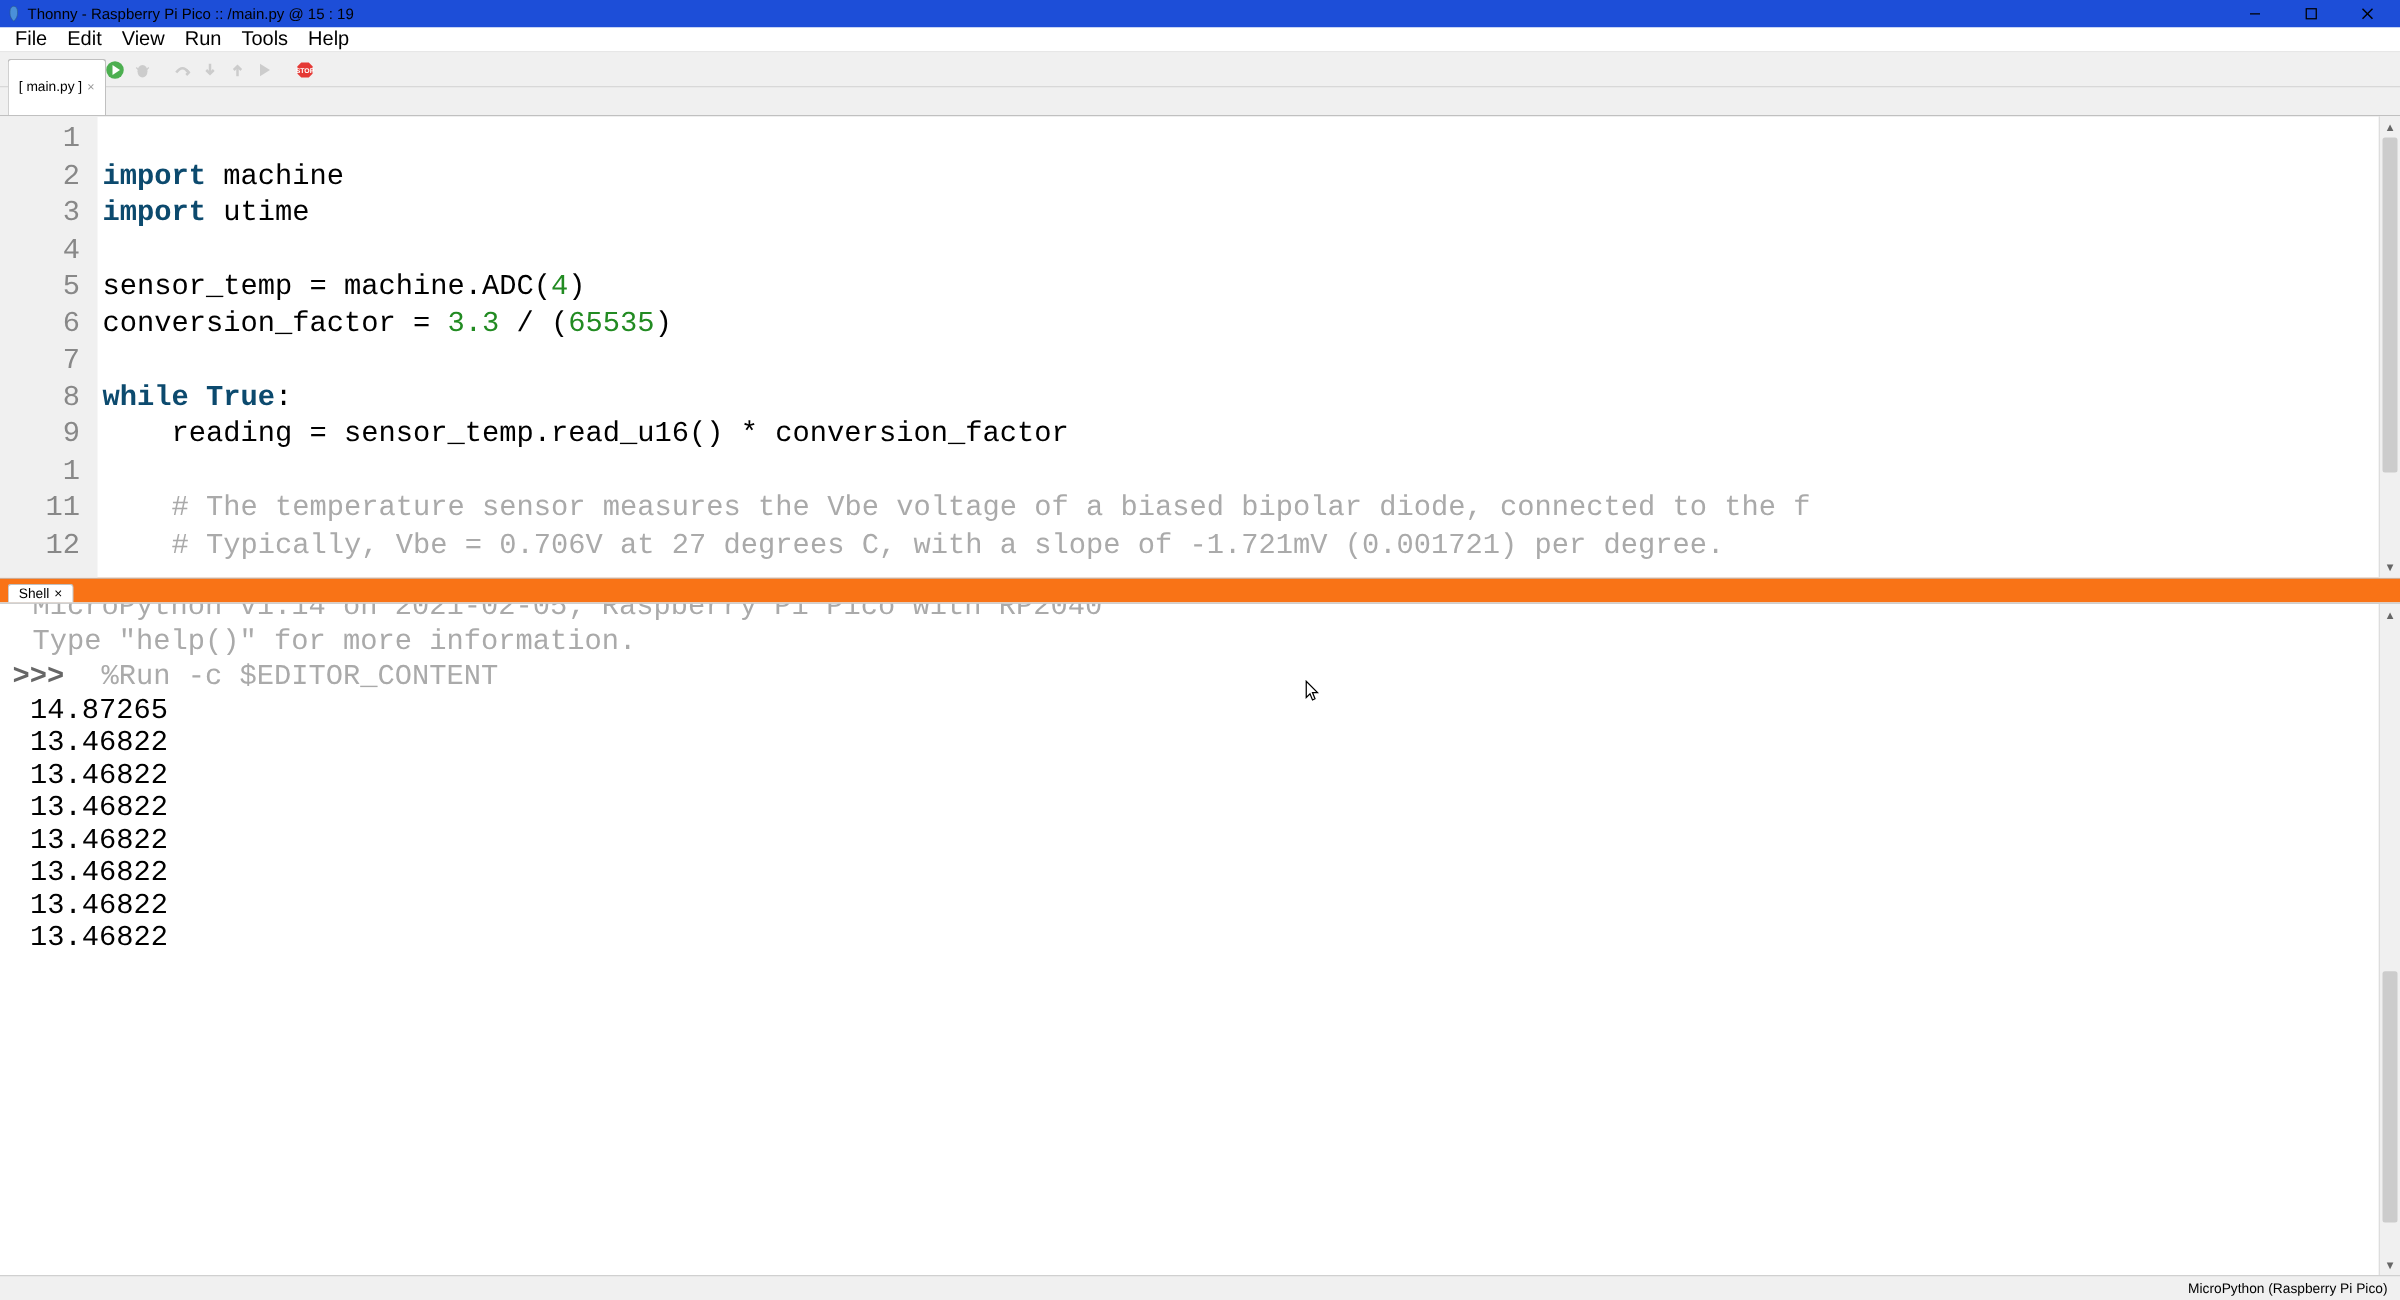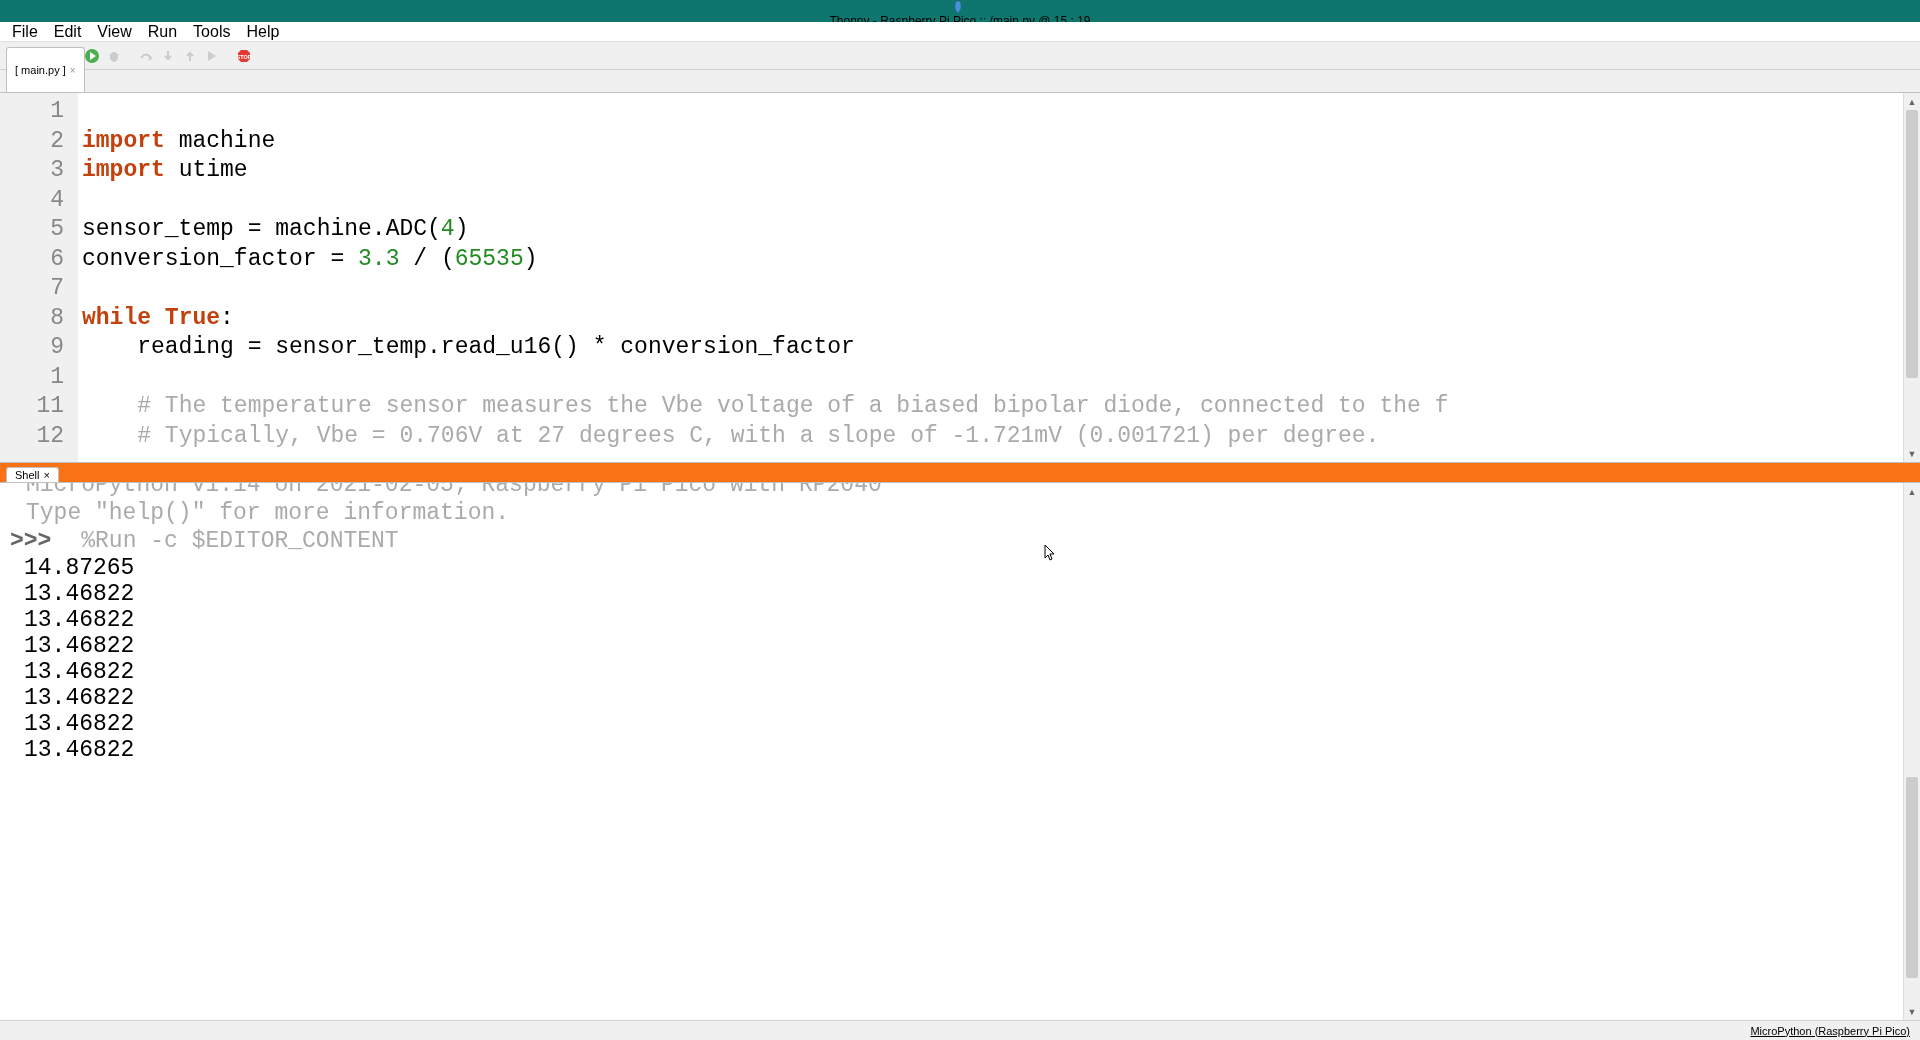--- a/index.html
+++ b/index.html
@@ -12,22 +12,21 @@
       height: 1040px;
       display: flex;
       flex-direction: column;
     }
     
     .titlebar {
       height: 22px;
       display: flex;
       align-items: center;
       padding: 0 4px;
-      background: #0f766e;
-      flex-direction: column;
+      background: #1d4ed8;
     }
     .titlebar .app-icon {
       width: 14px; height: 14px; margin-right: 4px;
       display: inline-flex; align-items: center; justify-content: center;
     }
     .titlebar .title-text {
       font-size: 12px;
       color: #000;
     }
     .titlebar .win-controls {
@@ -115,21 +114,21 @@
     .code {
       flex: 1;
       padding-top: 4px;
       font-family: "Courier New", monospace;
       font-size: 23px;
       white-space: pre;
       overflow: hidden;
       padding-left: 4px;
     }
     .code .line { height: 29.5px; line-height: 29.5px; }
-    .kw { color: #c2410c; font-weight: bold; }
+    .kw { color: #0c4a6e; font-weight: bold; }
     .num { color: #228B22; }
     .cmt { color: #aaa; }
     .scrollbar-v {
       width: 17px;
       background: #f0f0f0;
       border-left: 1px solid #ddd;
       display: flex;
       flex-direction: column;
     }
     .scroll-arrow { height: 17px; display:flex; align-items:center; justify-content:center; font-size:9px; color:#666;}
@@ -176,21 +175,20 @@
     
     .statusbar {
       height: 20px;
       background: #f0f0f0;
       border-top: 1px solid #d0d0d0;
       display: flex;
       align-items: center;
       justify-content: flex-end;
       padding: 0 10px;
       font-size: 11px;
-      text-decoration: underline;
     }
     
     .cursor-ptr {
       position: fixed;
       width: 12px; height: 18px;
       pointer-events: none;
       z-index: 9999;
     }
   </style>
 </head>

